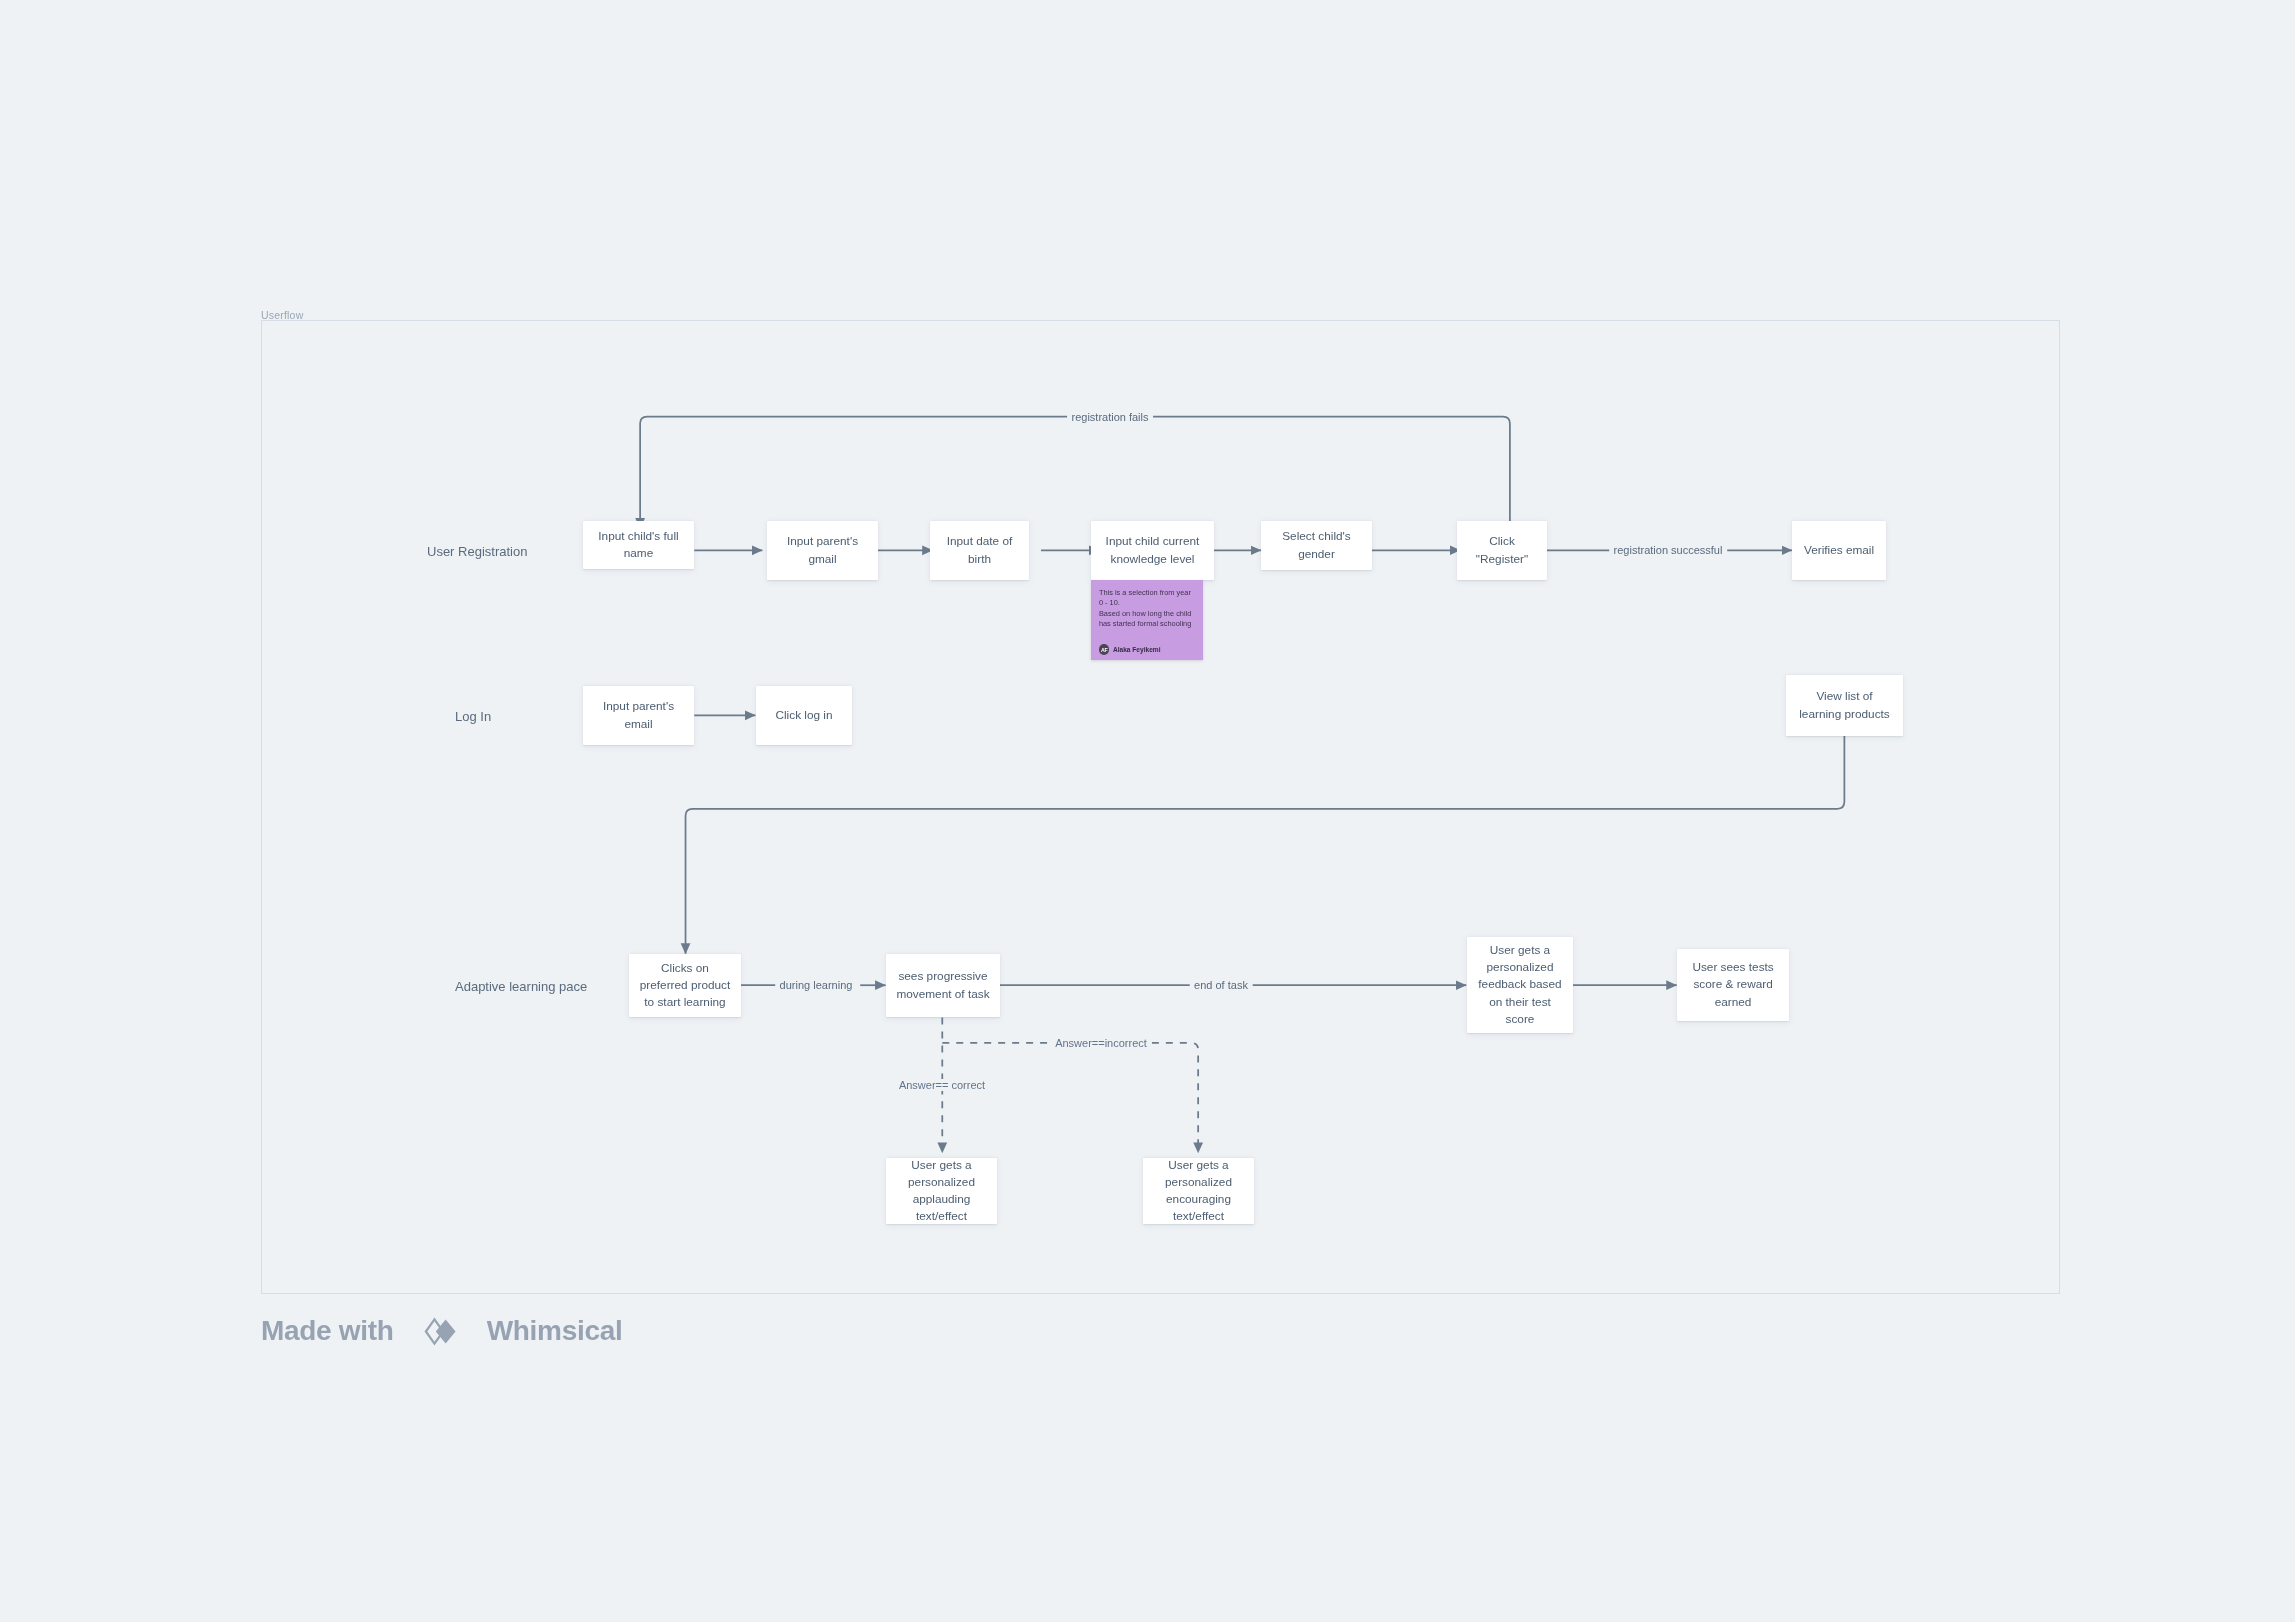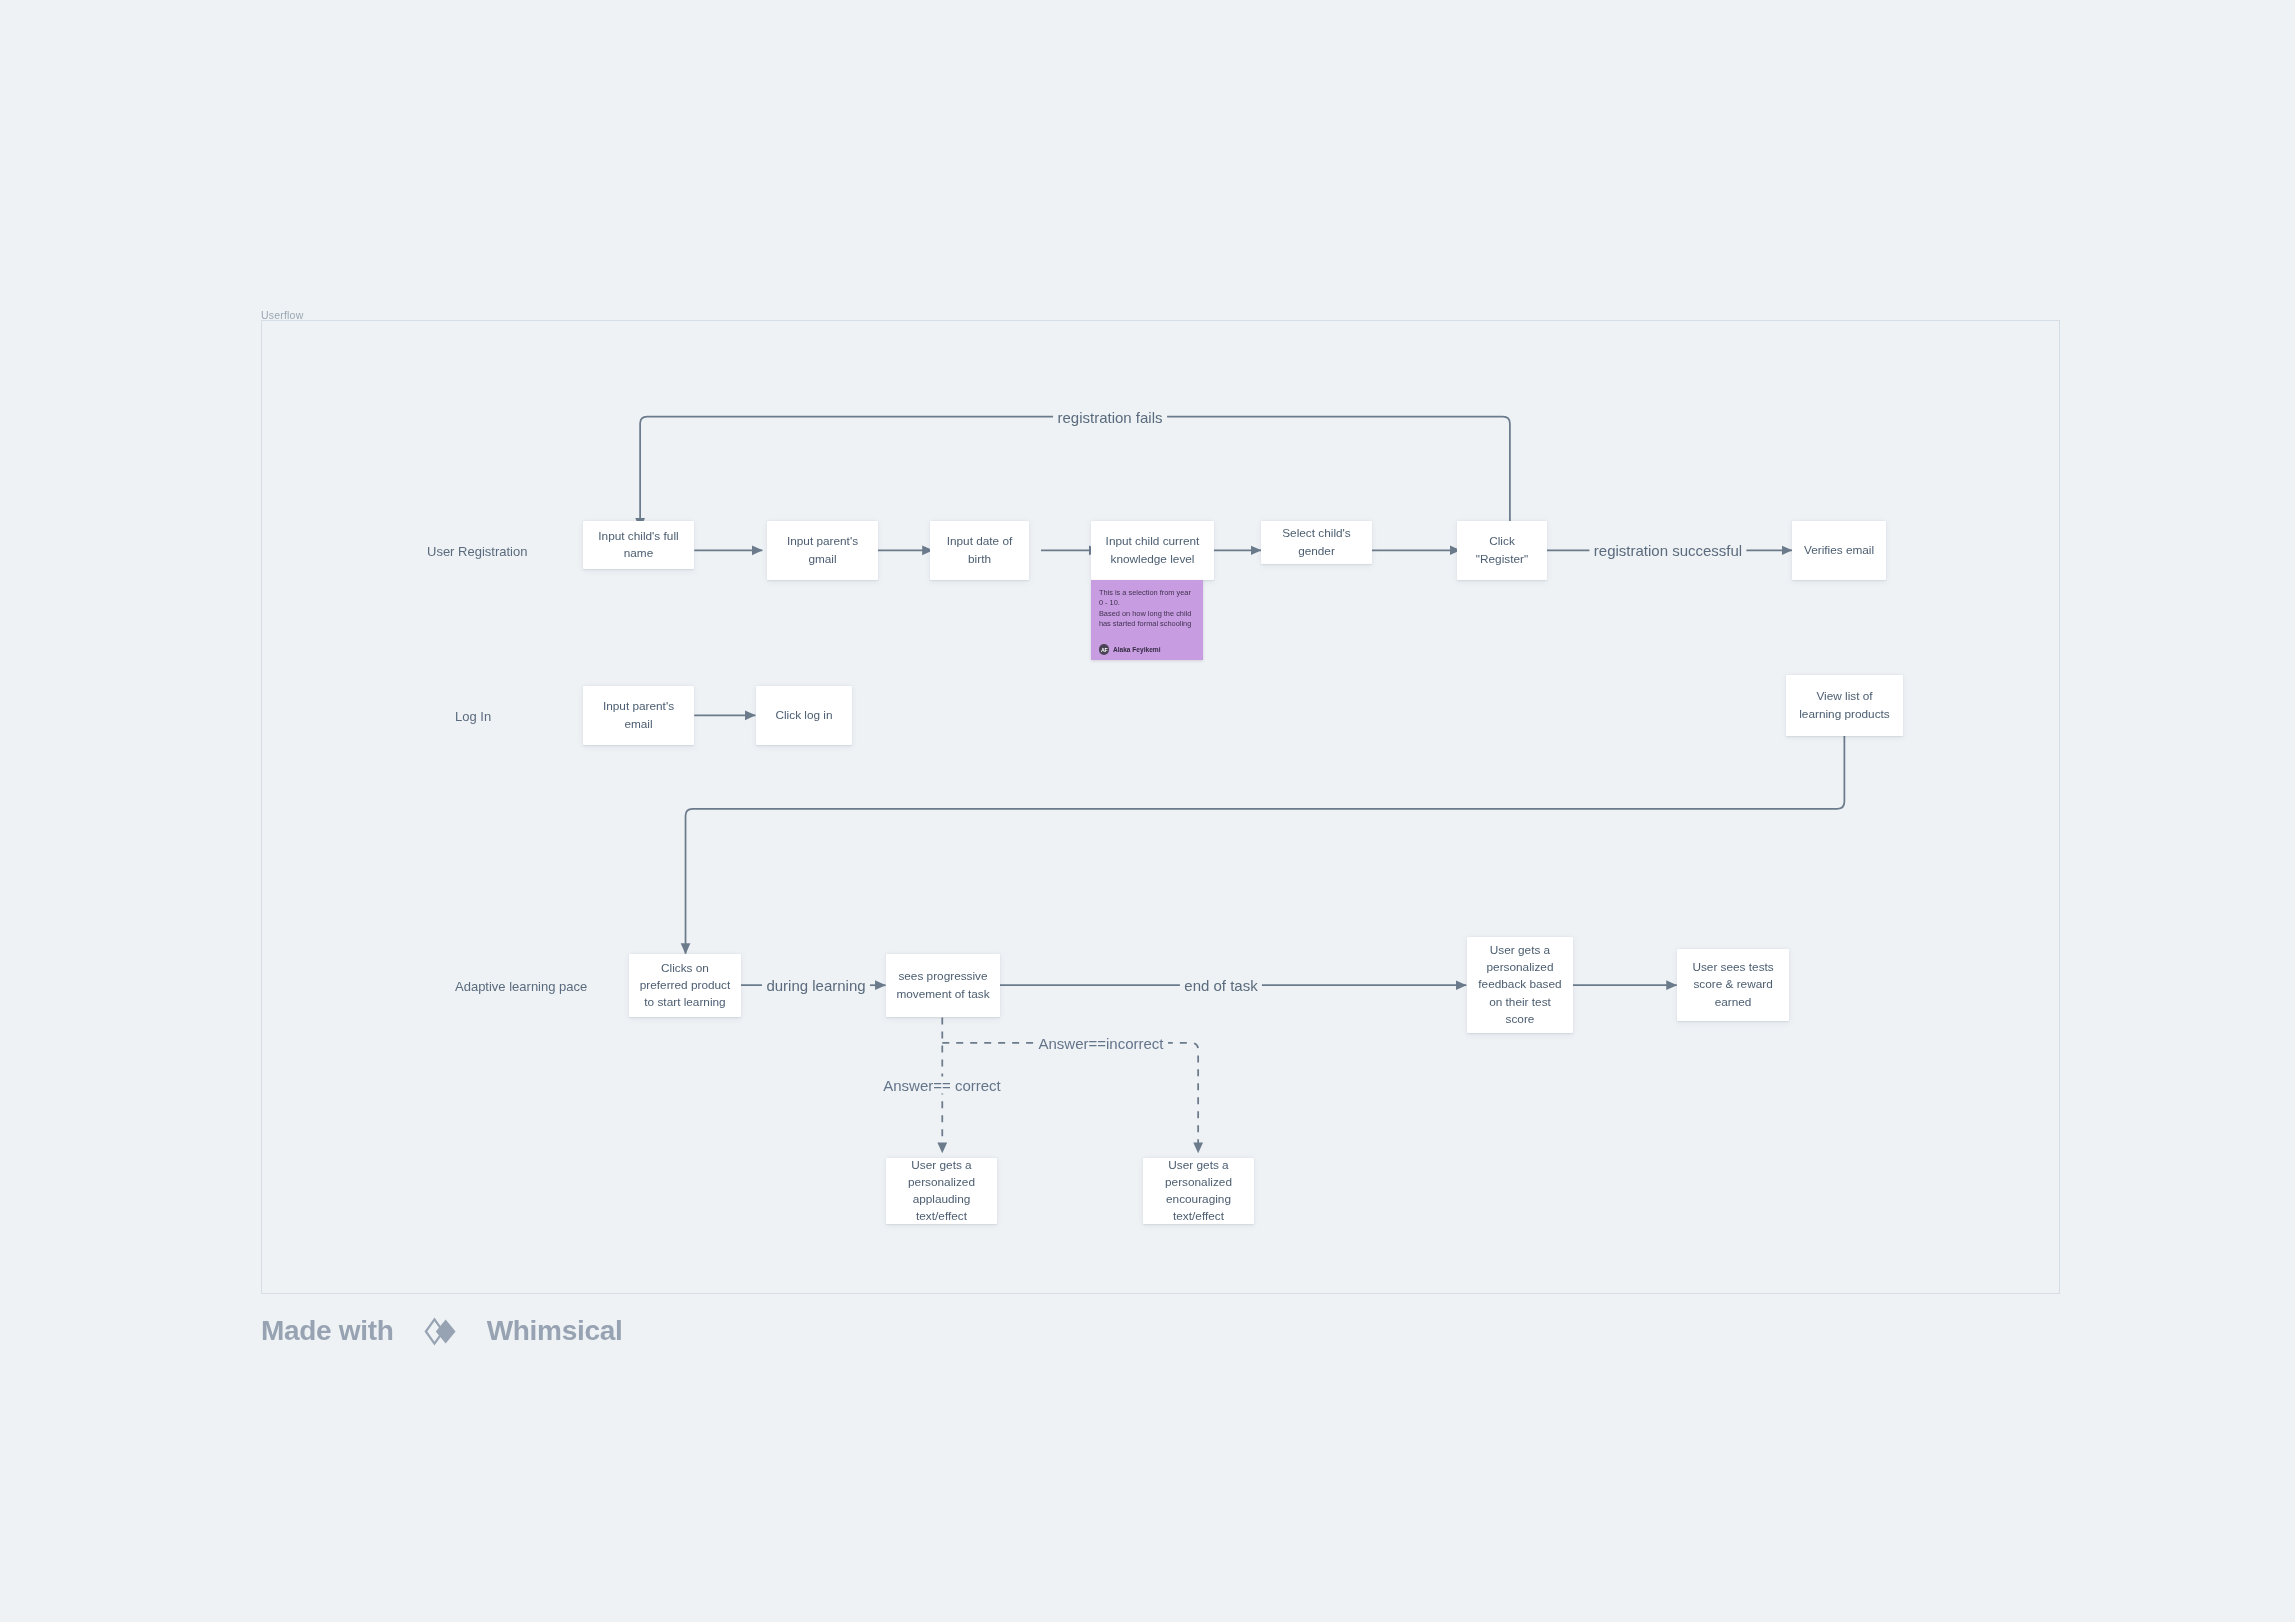--- a/index.html
+++ b/index.html
@@ -70,21 +70,21 @@
   }
   .node .node-text {
     font-size: 11.8px;
     line-height: 1.45;
     color: #4b5d70;
   }
 
   
   .edge-label {
     position: absolute;
-    font-size: 15px;
+    font-size: 11px;
     color: #5a6b7d;
     background: #eef2f5;
     padding: 0 4.4px;
     white-space: nowrap;
     transform: translate(-50%, -50%);
   }
   .edge-label.dashedlbl { color: #64748a; }
 
   
   #sticky-note {
@@ -211,21 +211,21 @@
 </div>
 
 <div class="node" style="left:930px; top:521px; width:99px; height:59px;">
   <span class="node-text">Input date of birth</span>
 </div>
 
 <div class="node" style="left:1091px; top:521px; width:123px; height:59px;">
   <span class="node-text">Input child current knowledge level</span>
 </div>
 
-<div class="node" style="left:1261px; top:521px; width:111px; height:43px;">
+<div class="node" style="left:1261px; top:521px; width:111px; height:49px;">
   <span class="node-text">Select child's gender</span>
 </div>
 
 <div class="node" style="left:1457px; top:521px; width:90px; height:59px;">
   <span class="node-text">Click "Register"</span>
 </div>
 
 <div class="node" style="left:1792px; top:521px; width:94px; height:59px;">
   <span class="node-text">Verifies email</span>
 </div>

